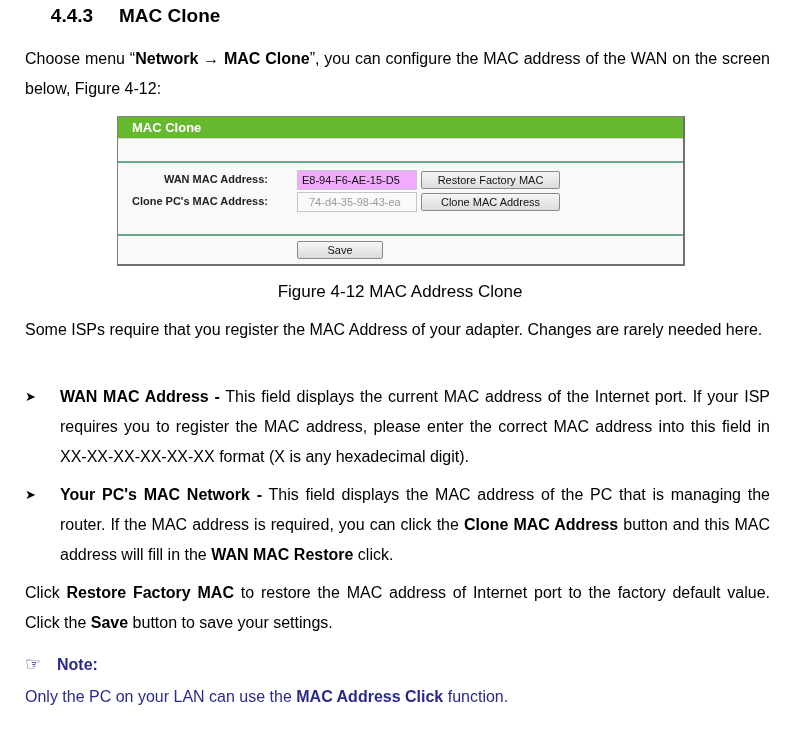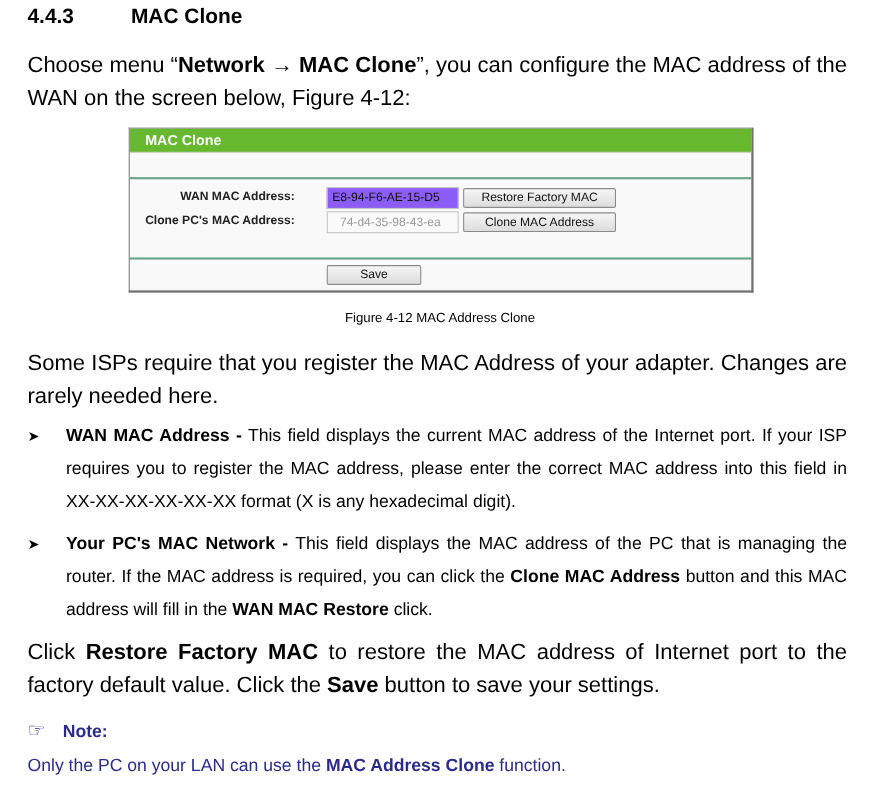--- a/index.html
+++ b/index.html
@@ -3,25 +3,25 @@
   <meta charset="utf-8">
   <style>
     * { box-sizing: border-box; margin: 0; padding: 0; }
     html, body { width: 800px; height: 732px; background: #ffffff; overflow: hidden; }
     body { font-family: "Liberation Sans", sans-serif; color: #000; position: relative; }
 
     .heading {
       position: absolute; left: 25px; top: 5px;
       font-weight: bold; font-size: 19px; letter-spacing: 0;
     }
-    .heading .num { display: inline-block; width: 94px; }
+    .heading .num { display: inline-block; width: 94px; text-align: center; }
 
     .para {
       position: absolute; left: 25px; width: 745px;
-      font-size: 20px; line-height: 30px; text-align: justify;
+      font-size: 16px; line-height: 30px; text-align: justify;
     }
     .para b { font-weight: bold; }
 
     
     .figure {
       position: absolute; left: 117px; top: 116px; width: 568px; height: 150px;
       border: 1px solid #808080; border-right: 2px solid #6f6f6f; border-bottom: 2px solid #6f6f6f;
       background: #f9f9f9;
     }
     .fig-header {
@@ -32,40 +32,40 @@
     .fig-rule {
       position: absolute; left: 0; right: 0; height: 2px; background: #6aa88a;
     }
     .fig-row { position: absolute; left: 0; height: 20px; width: 100%; }
     .fig-label {
       position: absolute; right: 415px; top: 3px;
       font-size: 11px; font-weight: bold; color: #222; white-space: nowrap;
     }
     .fig-input {
       position: absolute; left: 179px; top: 0; width: 120px; height: 20px;
-      border: 1px solid #c6c6c6; background: #8b5cf6;
+      border: 1px solid #c6c6c6; background: #f0abfc;
       font-family: "Liberation Sans", sans-serif; font-size: 11px; padding-left: 4px; color: #111;
     }
     .fig-input.disabled { color: #9a9a9a; background: #fafafa; padding-left: 11px; }
     .fig-btn {
       position: absolute; left: 303px; top: 1px; width: 139px; height: 18px;
       border: 1px solid #8a8a8a; border-radius: 2px;
       background: linear-gradient(#f6f6f6, #dcdcdc);
       font-family: "Liberation Sans", sans-serif; font-size: 11px; color: #111; text-align: center;
     }
     .fig-save {
       position: absolute; left: 179px; top: 124px; width: 86px; height: 18px;
       border: 1px solid #8a8a8a; border-radius: 2px;
       background: linear-gradient(#f6f6f6, #dcdcdc);
       font-family: "Liberation Sans", sans-serif; font-size: 11px; color: #111; text-align: center;
     }
 
     .caption {
       position: absolute; left: 0; width: 800px; top: 282px;
-      text-align: center; font-size: 12px;
+      text-align: center; font-size: 17px;
     }
 
     .bullet {
       position: absolute; left: 25px; width: 745px; font-size: 16px; line-height: 30px;
     }
     .bullet .marker {
       position: absolute; left: 0; top: 0; font-size: 13px; width: 20px;
     }
     .bullet .btext { margin-left: 35px; text-align: justify; display: block; }
 
@@ -125,14 +125,14 @@
 
 <div class="para" style="top:578px;">
   <span>Click </span><b>Restore Factory MAC</b><span> to restore the MAC address of Internet port to the factory default value. Click the </span><b>Save</b><span> button to save your settings.</span>
 </div>
 
 <div class="note-title">
   <span class="hand">☞</span><span>Note:</span>
 </div>
 
 <div class="note-text">
-  <span>Only the PC on your LAN can use the </span><b>MAC Address Clone</b><span> function.</span>
+  <span>Only the PC on your LAN can use the </span><b>MAC Address Click</b><span> function.</span>
 </div>
 
 </body></html>

